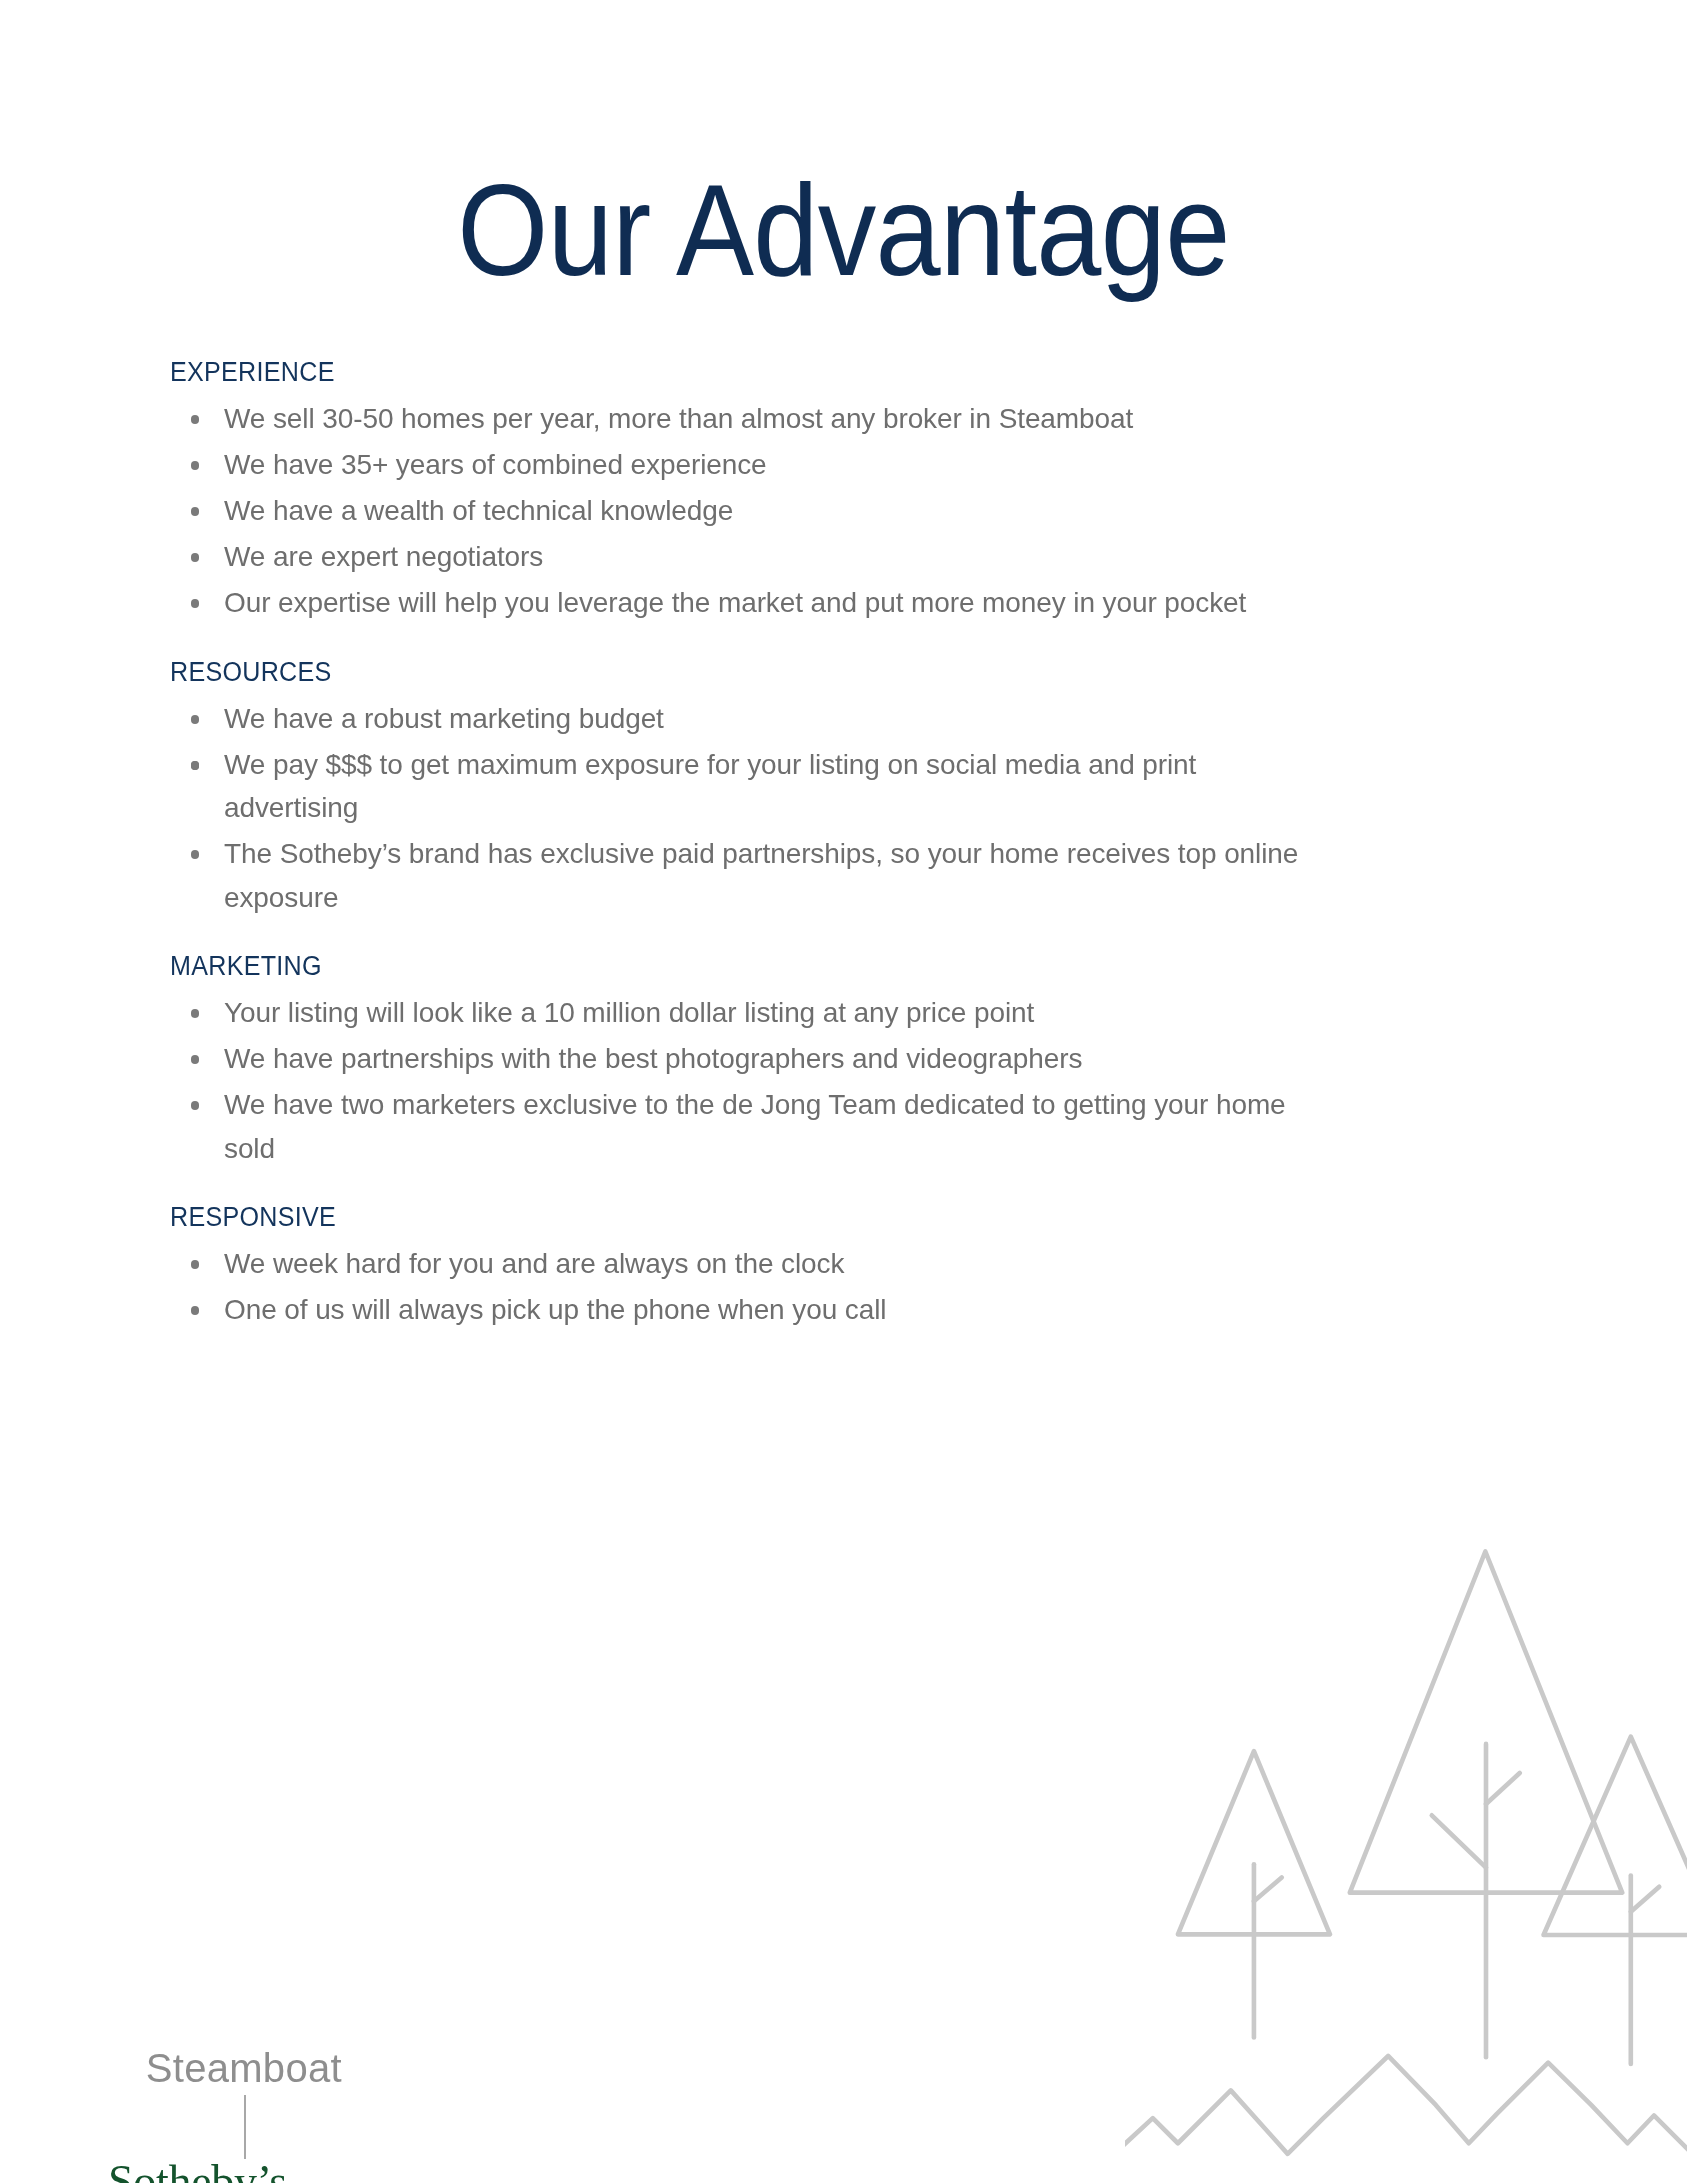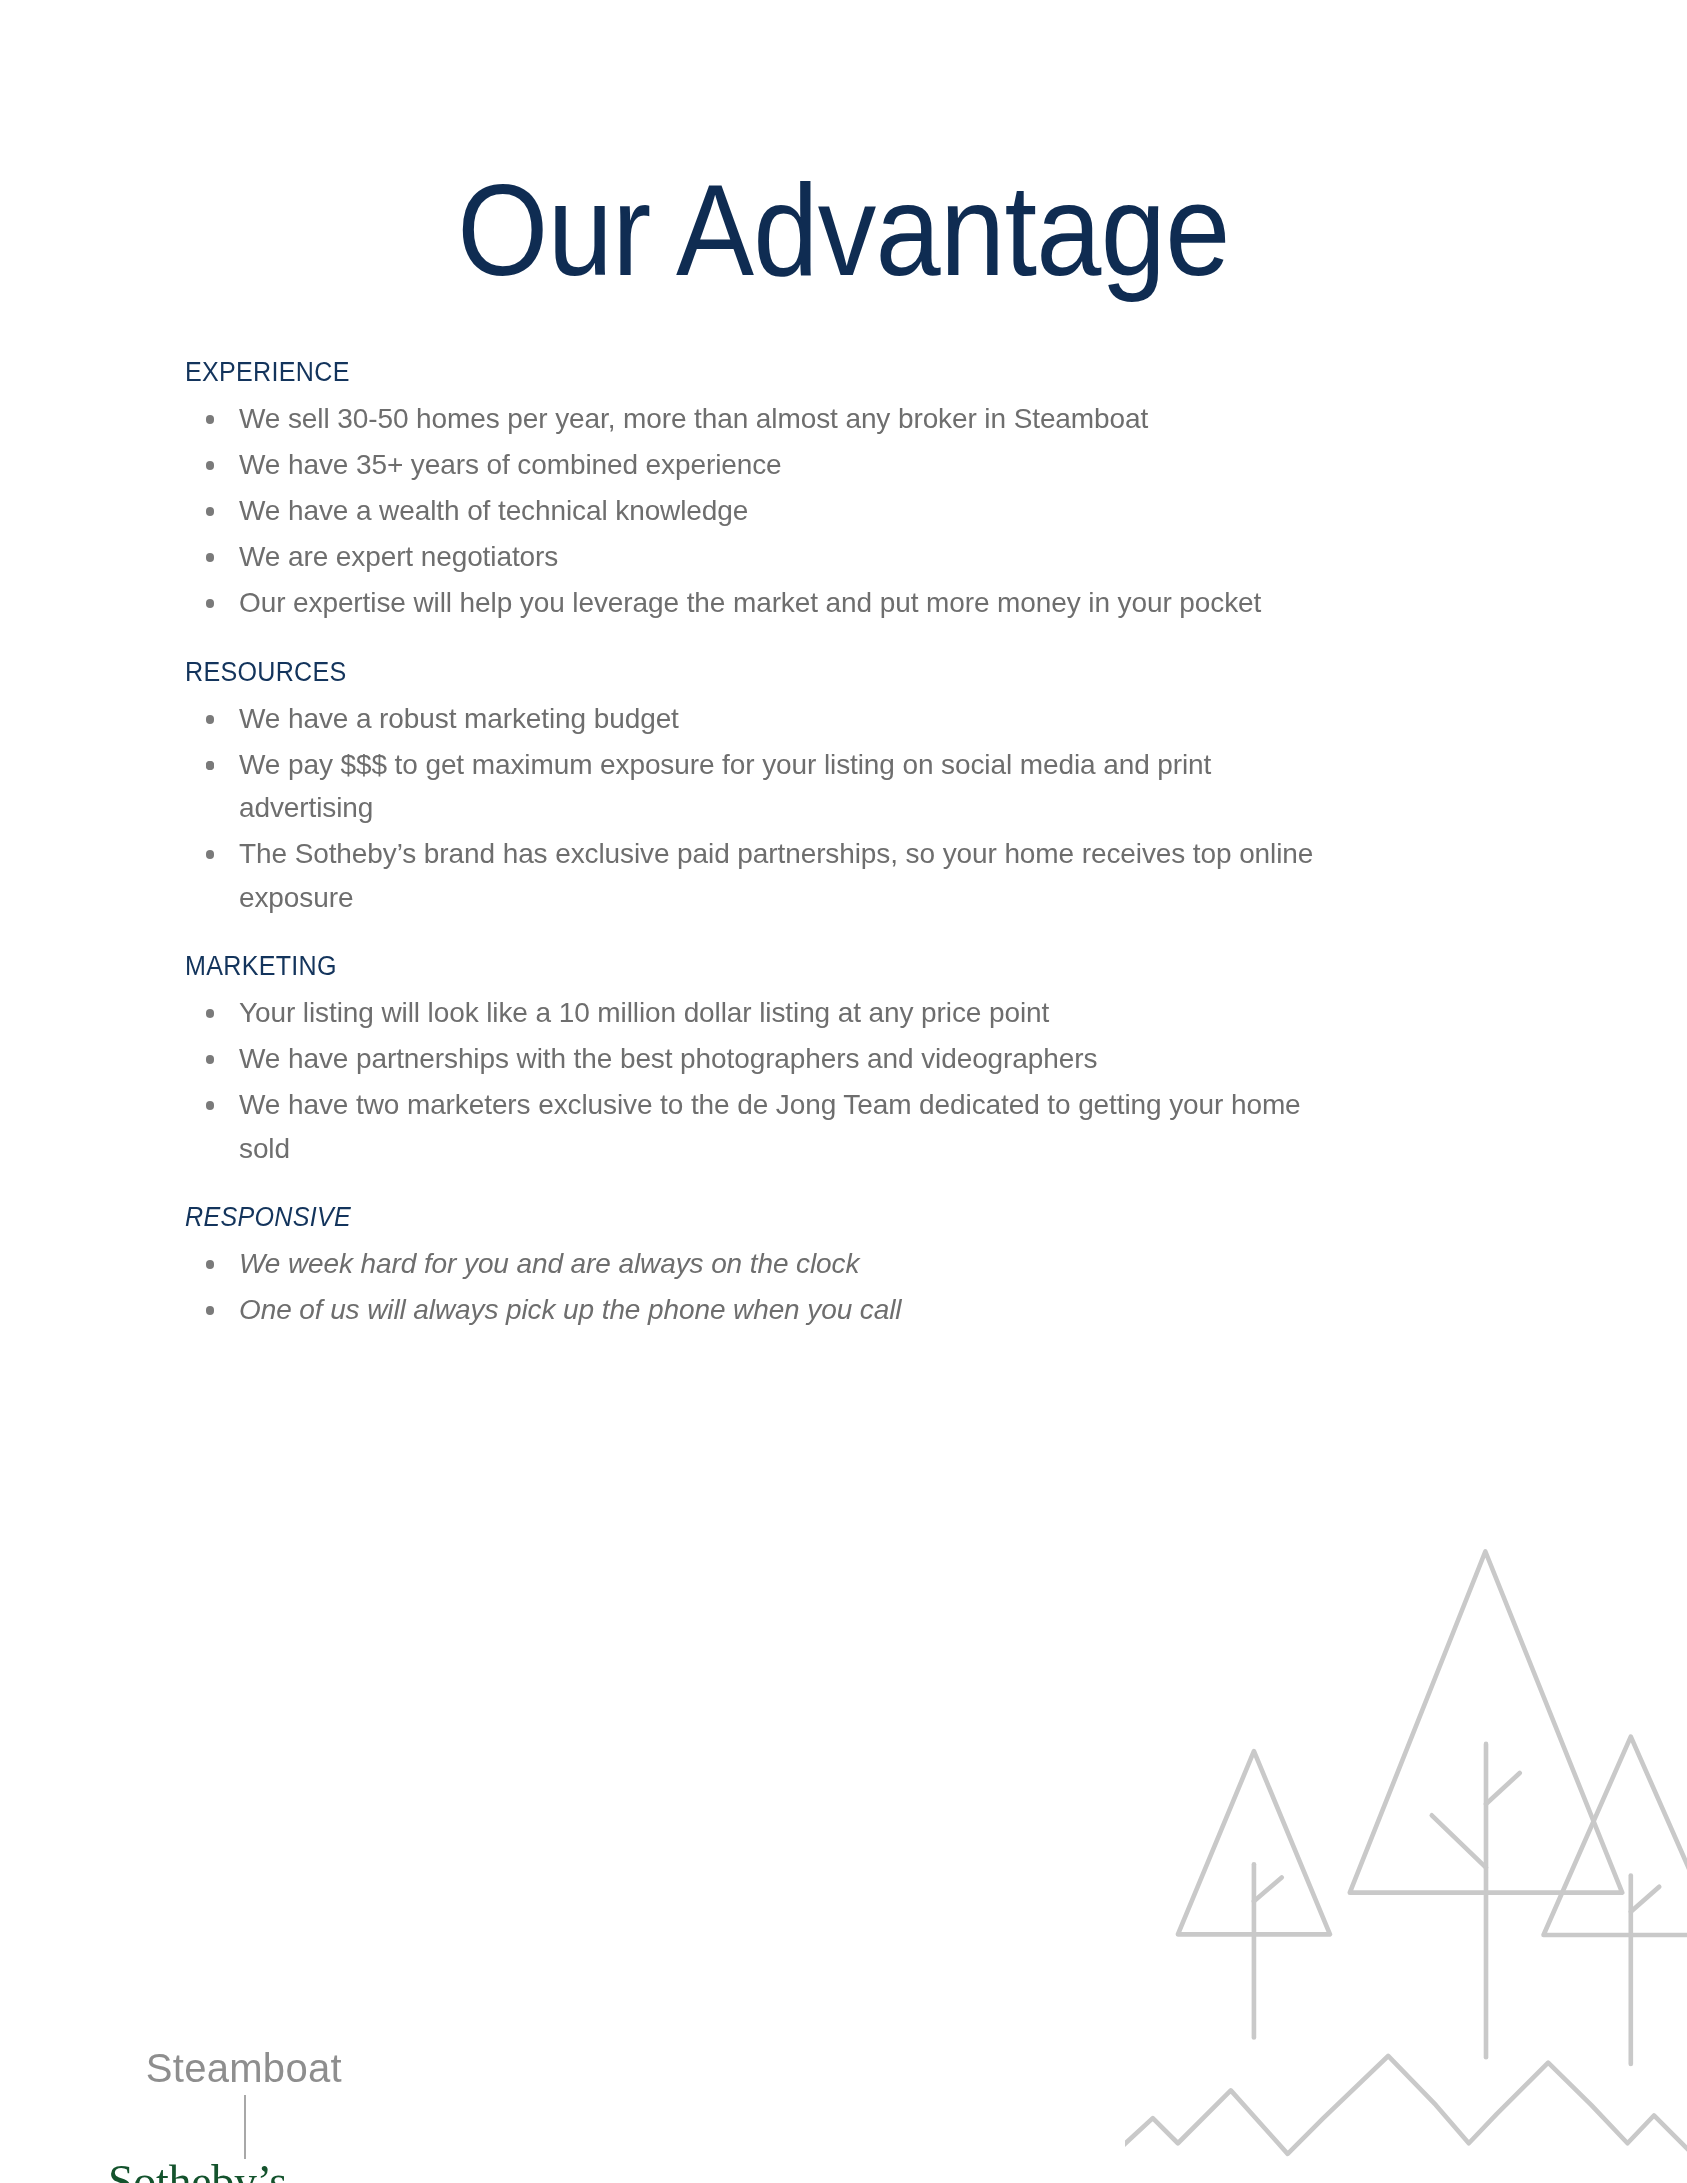--- a/index.html
+++ b/index.html
@@ -32,29 +32,29 @@
     letter-spacing: -0.7px;
     color: #0f2c52;
     transform: scaleX(0.90);
     transform-origin: 50% 50%;
     white-space: nowrap;
   }
 
   
   #content {
     position: absolute;
-    left: 185px;
+    left: 170px;
     top: 357px;
     width: 1151px;
   }
 
   .section {
     margin-bottom: 32px;
   }
-  .section:last-child { margin-bottom: 12px; font-style: italic; }
+  .section:last-child { margin-bottom: 12px; }
 
   .section-heading {
     font-family: "Liberation Sans", sans-serif;
     font-size: 27px;
     font-weight: 400;
     letter-spacing: 0.3px;
     color: #13345c;
     margin: 0 0 9.3px 0;
     transform: scaleX(0.93);
     transform-origin: 0 50%;

